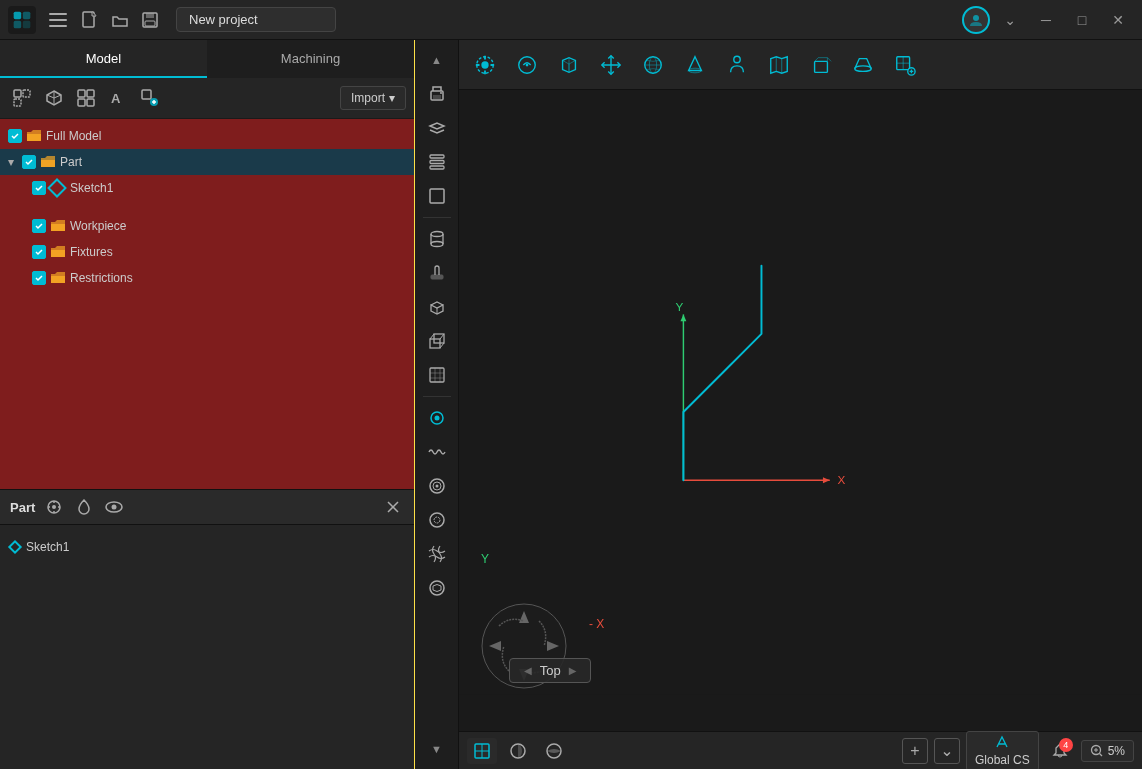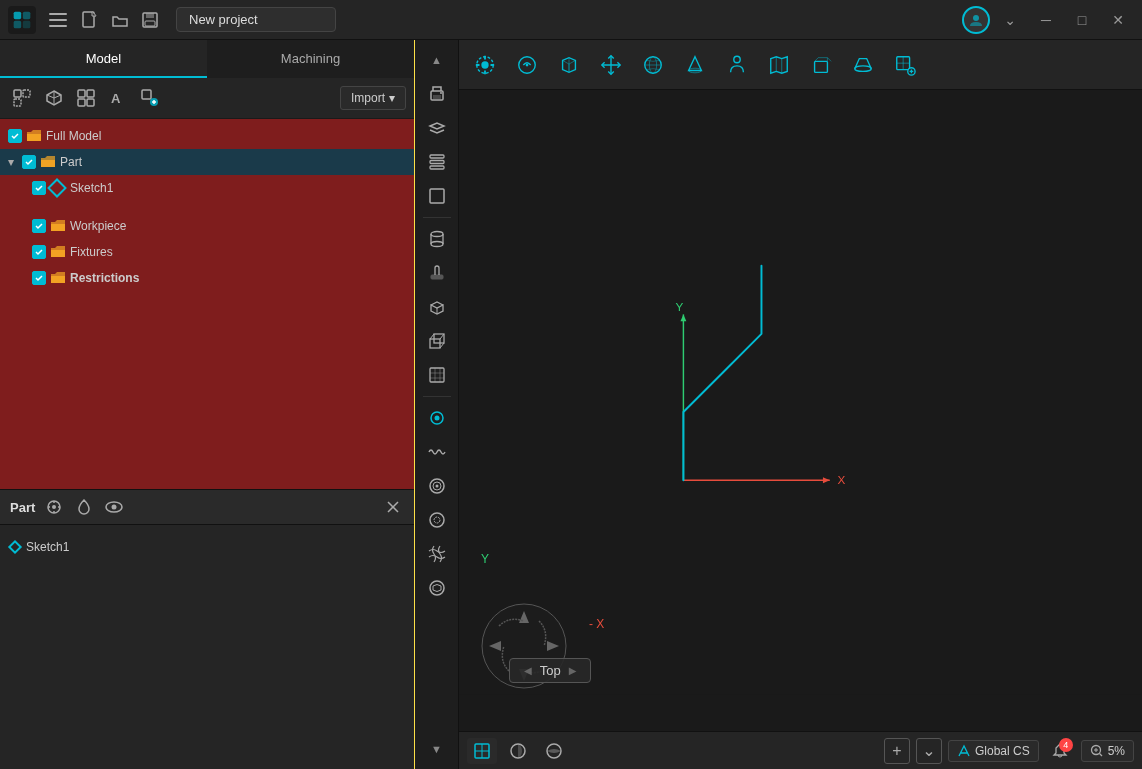--- a/index.html
+++ b/index.html
@@ -302,20 +302,21 @@
     }
     .cs-selector {
       background: #2a2a2a;
       border: 1px solid #444;
       border-radius: 3px;
       padding: 3px 8px;
       color: #ccc;
       display: flex; align-items: center; gap: 4px;
       cursor: pointer;
       font-size: 12px;
+      flex-direction: column;
     }
     .zoom-indicator {
       background: #2a2a2a;
       border: 1px solid #444;
       border-radius: 3px;
       padding: 3px 8px;
       color: #ccc;
       font-size: 12px;
       display: flex; align-items: center; gap: 4px;
     }
@@ -527,21 +528,21 @@
               <path d="M2 5 L4 7 L8 3" stroke="#fff" stroke-width="1.5"></path>
             </svg>
         </div>
         <svg width="16" height="14" viewBox="0 0 16 14" class="folder-icon">
           <path d="M1 3 L5 3 L7 1 L15 1 L15 12 L1 12 Z" fill="#f5a623" opacity="0.7"></path>
           <path d="M1 5 L15 5 L15 12 L1 12 Z" fill="#f5a623" opacity="0.9"></path>
         </svg>
         <span class="tree-label">Fixtures</span>
       </div>
 
-      <div class="tree-item" style="padding-left: 32px; font-weight: bold;">
+      <div class="tree-item" style="padding-left: 32px;">
         <div class="checkbox">
           <svg viewBox="0 0 10 10" fill="none">
               <path d="M2 5 L4 7 L8 3" stroke="#fff" stroke-width="1.5"></path>
             </svg>
         </div>
         <svg width="16" height="14" viewBox="0 0 16 14" class="folder-icon">
           <path d="M1 3 L5 3 L7 1 L15 1 L15 12 L1 12 Z" fill="#f5a623" opacity="0.7"></path>
           <path d="M1 5 L15 5 L15 12 L1 12 Z" fill="#f5a623" opacity="0.9"></path>
         </svg>
         <span class="tree-label">Restrictions</span>

